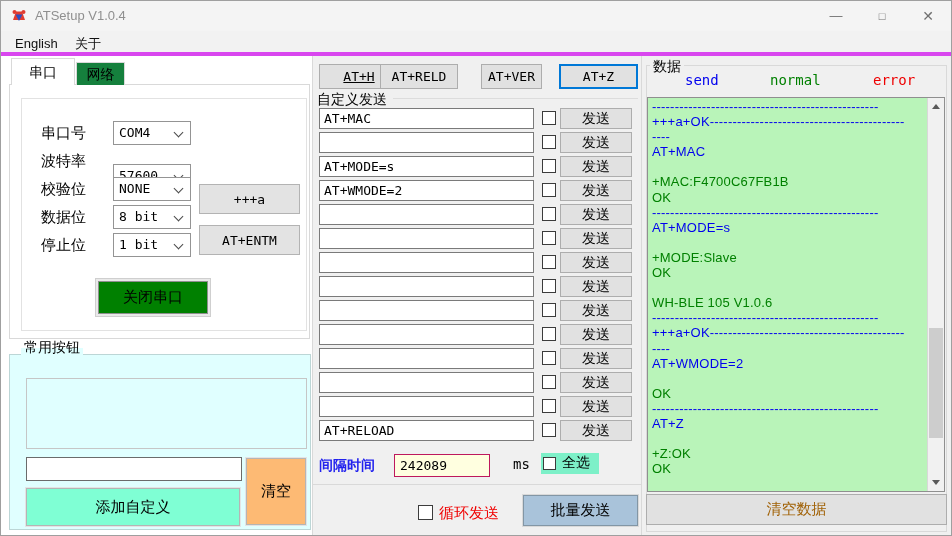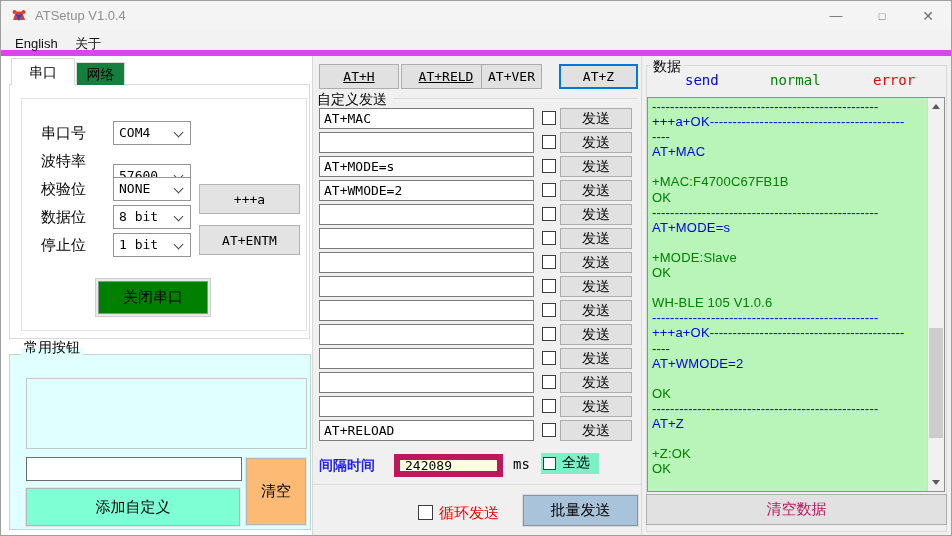--- a/index.html
+++ b/index.html
@@ -7,21 +7,21 @@
   .window { position:relative; width:952px; height:536px; background:#ffffff; border:1px solid #9f9f9f; overflow:hidden; }
 
   
   .titlebar { position:absolute; left:0; top:0; width:100%; height:30px; background:#f4f4f4; }
   .app-icon { position:absolute; left:10px; top:7px; width:16px; height:16px; }
   .win-title { position:absolute; left:34px; top:0; line-height:30px; font-size:13px; color:#8f8f8f; }
   .wc { position:absolute; top:0; width:46px; height:30px; text-align:center; line-height:28px; font-size:13px; color:#6f6f6f; background:transparent; border:none; cursor:default; }
   .wc.min { right:92px; } .wc.max { right:46px; font-size:11px; } .wc.cls { right:0; font-size:14px; }
 
   
-  .menubar { position:absolute; left:0; top:30px; width:100%; height:25px; background:#f2f2f2; border-bottom:6px solid #d946ef; }
+  .menubar { position:absolute; left:0; top:30px; width:100%; height:25px; background:#f2f2f2; border-bottom:4px solid #d946ef; }
   .menu-item { position:absolute; top:0; line-height:25px; font-size:13px; color:#111; padding:0 6px; }
   .menu-item.m0 { left:8px; } .menu-item.m1 { left:68px; }
 
   
   .tab { position:absolute; text-align:center; font-size:14px; color:#000; background:#15803d; border:1px solid #d9d9d9; border-bottom:none; z-index:3; }
   .tab.active { left:10px; top:57px; width:64px; height:27px; line-height:26px; background:#ffffff; }
   .tab.inactive { left:75px; top:61px; width:49px; height:23px; line-height:22px; }
   .tabpage { position:absolute; left:8px; top:83px; width:301px; height:255px; background:#ffffff; border:1px solid #d9d9d9; z-index:2; }
   .settings-box { position:absolute; left:20px; top:97px; width:286px; height:233px; background:#ffffff; border:1px solid #e2e2e2; z-index:4; }
 
@@ -39,33 +39,33 @@
   .common-group { position:absolute; left:8px; top:353px; width:302px; height:176px; background:#e0ffff; border:1px solid #bcd6d6; z-index:2; }
   .common-title { position:absolute; left:20px; top:338px; padding:0 3px; font-size:14px; color:#000; background:linear-gradient(#ffffff 52%, #e0ffff 52%); z-index:6; }
   .common-list { position:absolute; left:25px; top:377px; width:281px; height:71px; background:#e0ffff; border:1px solid #c6c6c6; z-index:5; }
   .common-input { position:absolute; left:25px; top:456px; width:216px; height:24px; background:#fff; border:1px solid #6b6b6b; font-size:13px; padding:0 4px; z-index:5; }
   .btn-add { position:absolute; left:25px; top:487px; width:214px; height:38px; background:#7fffd4; border:1px solid #b5b5b5; box-shadow:0 0 0 1px #e4e4e4; font-size:15px; color:#000; z-index:5; }
   .btn-clear { position:absolute; left:245px; top:457px; width:60px; height:67px; background:#fdba74; border:1px solid #b5b5b5; box-shadow:0 0 0 1px #e4e4e4; font-size:15px; color:#000; z-index:5; }
 
   
   .mid-panel { position:absolute; left:311px; top:55px; width:330px; height:481px; background:#f0f0f0; border-left:1px solid #d9d9d9; border-right:1px solid #d9d9d9; }
   .qbtn { position:absolute; top:63px; height:25px; background:#e1e1e1; border:1px solid #adadad; font-size:13px; font-family:"DejaVu Sans Mono","Liberation Mono",monospace; color:#000; z-index:5; }
-  .q0 { left:318px; width:80px;text-decoration:underline; } .q1 { left:400px; width:90px;text-decoration:underline; } .q2 { left:480px; width:61px; }
+  .q0 { left:318px; width:80px;text-decoration:underline; } .q1 { left:379px; width:78px; } .q2 { left:480px; width:61px; }
   .q3 { left:558px; width:79px; border:2px solid #0078d7; }
   .custom-title { position:absolute; left:316px; top:90px; font-size:14px; color:#000; z-index:5; }
   .custom-hline { position:absolute; left:392px; top:97px; width:245px; height:1px; background:#dcdcdc; }
 
   #custom-rows { position:absolute; left:318px; top:0; width:320px; height:481px; z-index:5; }
   .crow { position:absolute; left:0; width:320px; height:21px; }
   .crow-input { position:absolute; left:0; top:0; width:215px; height:21px; background:#fff; border:1px solid #7a7a7a; font-size:13px; font-family:"DejaVu Sans Mono","Liberation Mono",monospace; padding:0 4px; color:#000; }
   .checkbox { position:absolute; left:223px; top:3px; width:14px; height:14px; background:#fff; border:1px solid #3c3c3c; display:inline-block; }
   .send-btn { position:absolute; left:241px; top:0; width:72px; height:21px; background:#e1e1e1; border:1px solid #adadad; font-size:14px; color:#000; line-height:17px; }
 
   .interval-label { position:absolute; left:318px; top:456px; font-size:14px; font-weight:bold; color:#2222ee; z-index:5; }
-  .interval-input { position:absolute; left:393px; top:453px; width:109px; height:23px; background:#ffffe0; border:6px solid #be185d; font-size:13px; font-family:"DejaVu Sans Mono","Liberation Mono",monospace; padding:0 5px; z-index:5; }
+  .interval-input { position:absolute; left:393px; top:453px; width:96px; height:23px; background:#ffffe0; border:1px solid #be185d; font-size:13px; font-family:"DejaVu Sans Mono","Liberation Mono",monospace; padding:0 5px; z-index:5; }
   .interval-unit { position:absolute; left:512px; top:455px; font-size:14px; font-family:"DejaVu Sans Mono","Liberation Mono",monospace; color:#000; z-index:5; }
   .select-all { position:absolute; left:540px; top:452px; width:58px; height:21px; background:#7df0c8; z-index:5; }
   .select-all .checkbox { left:2px; top:4px; width:13px; height:13px; }
   .select-all-label { position:absolute; left:21px; top:1px; font-size:14px; color:#000; }
   .mid-sep { position:absolute; left:311px; top:483px; width:330px; height:1px; background:#d9d9d9; }
   .loop-cb { position:absolute; left:417px; top:504px; width:15px; height:15px; background:#fff; border:1px solid #3c3c3c; z-index:5; }
   .loop-label { position:absolute; left:438px; top:503px; font-size:15px; color:#f00000; z-index:5; }
   .btn-batch { position:absolute; left:522px; top:494px; width:115px; height:31px; background:#a9c3da; border:1px solid #8296a5; box-shadow:0 0 0 1px #d9d9d9; font-size:15px; color:#000; z-index:5; }
 
   
@@ -76,21 +76,21 @@
   .lg0 { left:684px; } .lg1 { left:769px; } .lg2 { left:872px; }
   .logbox { position:absolute; left:646px; top:96px; width:298px; height:395px; background:#b9f4b9; border:1px solid #8f8f8f; z-index:5; overflow:hidden; }
   #log-lines { position:absolute; left:0; top:1px; width:279px; }
   .log-line { height:15.1px; line-height:15.1px; font-size:13px; padding-left:4px; white-space:pre; overflow:hidden; letter-spacing:0.2px; }
   .vscroll { position:absolute; right:0; top:0; width:17px; height:100%; background:#f1f1f1; border-left:1px solid #d8d8d8; }
   .sb-btn { position:absolute; left:0; width:16px; height:17px; display:flex; align-items:center; justify-content:center; }
   .sb-up { top:0; } .sb-down { bottom:0; }
   .tri-up { width:0; height:0; border-left:4px solid transparent; border-right:4px solid transparent; border-bottom:5px solid #5a5a5a; }
   .tri-down { width:0; height:0; border-left:4px solid transparent; border-right:4px solid transparent; border-top:5px solid #5a5a5a; }
   .sb-thumb { position:absolute; left:1px; width:14px; top:230px; height:110px; background:#cdcdcd; }
-  .btn-clear-data { position:absolute; left:645px; top:493px; width:301px; height:31px; background:#e1e1e1; border:1px solid #adadad; font-size:15px; color:#be185d; z-index:5; }
+  .btn-clear-data { position:absolute; left:645px; top:493px; width:301px; height:31px; background:#e1e1e1; border:1px solid #adadad; font-size:15px; color:#a16207; z-index:5; }
 </style>
 </head>
 <body>
 
 <div class="window">
 
   <div class="titlebar">
     <span class="app-icon">
       <svg width="16" height="16" viewBox="0 0 16 16">
         <path d="M2 12 L5 3.5 L11 3.5 L14 12 Z" fill="#e03c31"></path>

